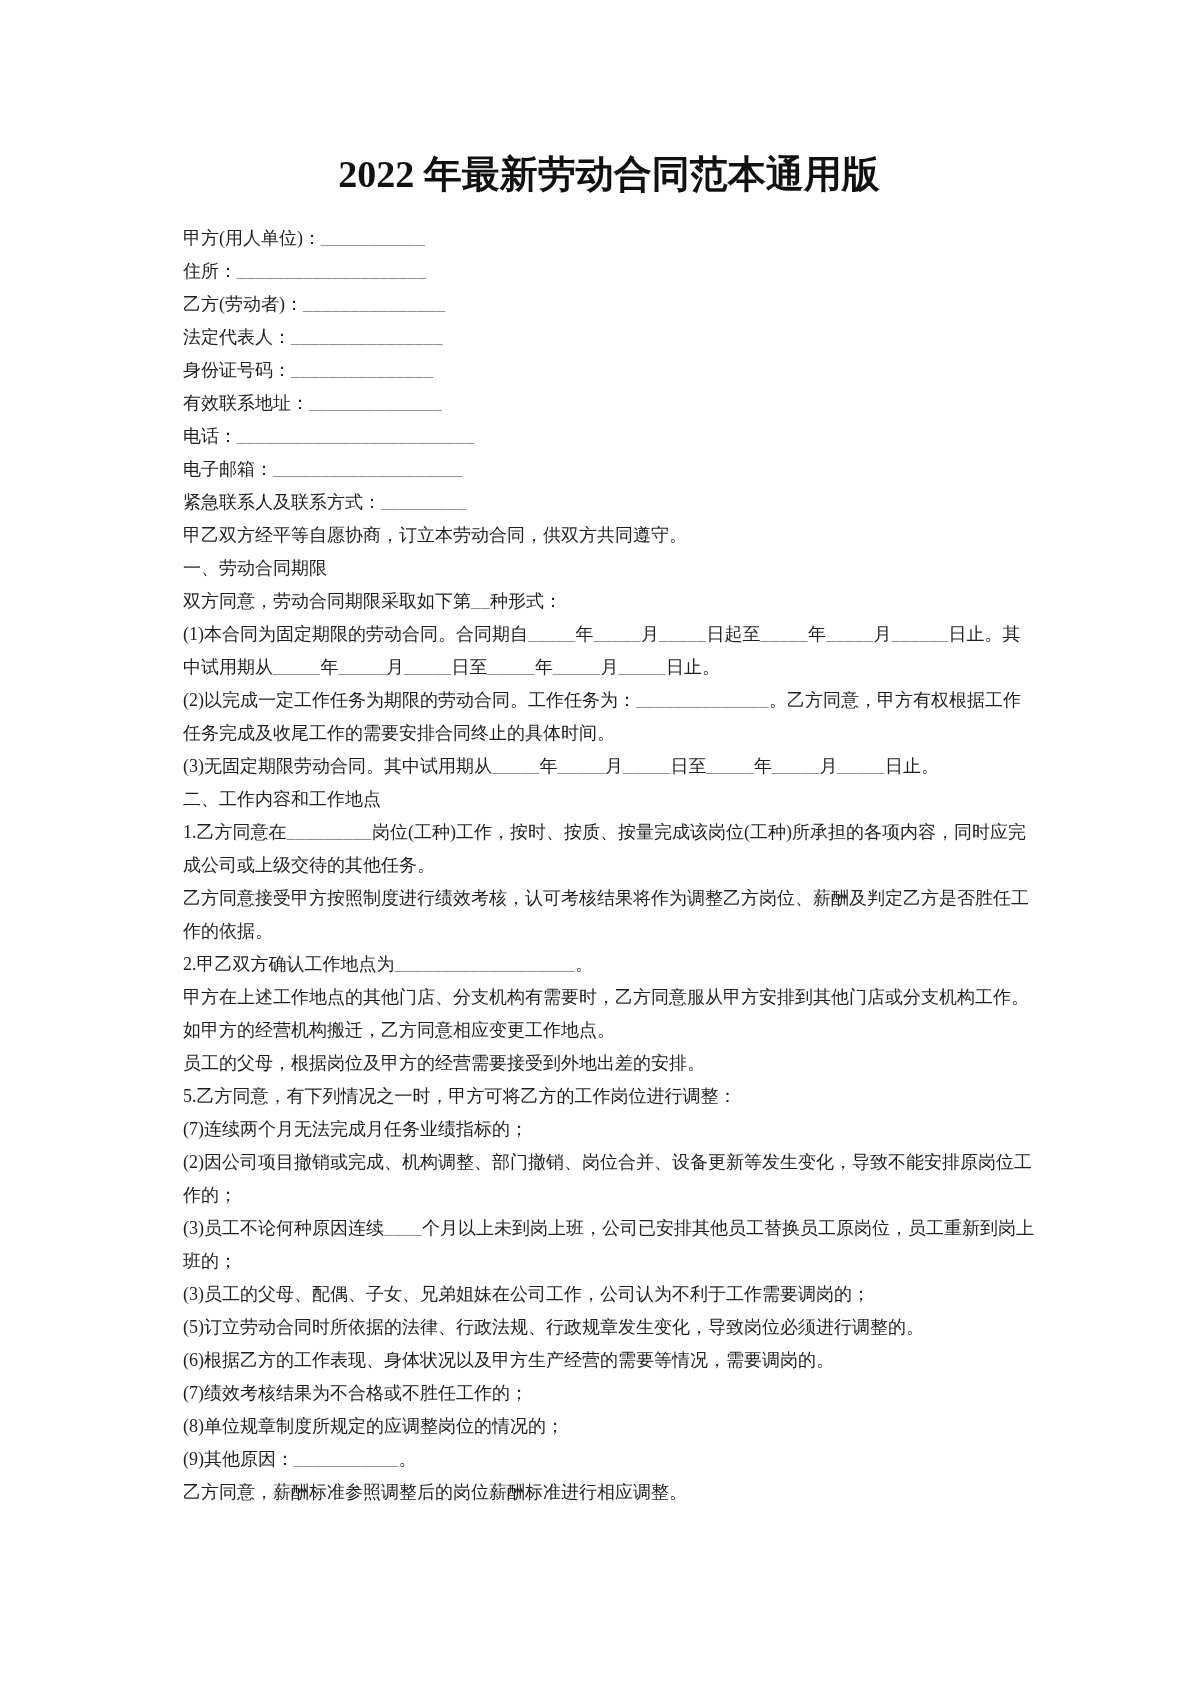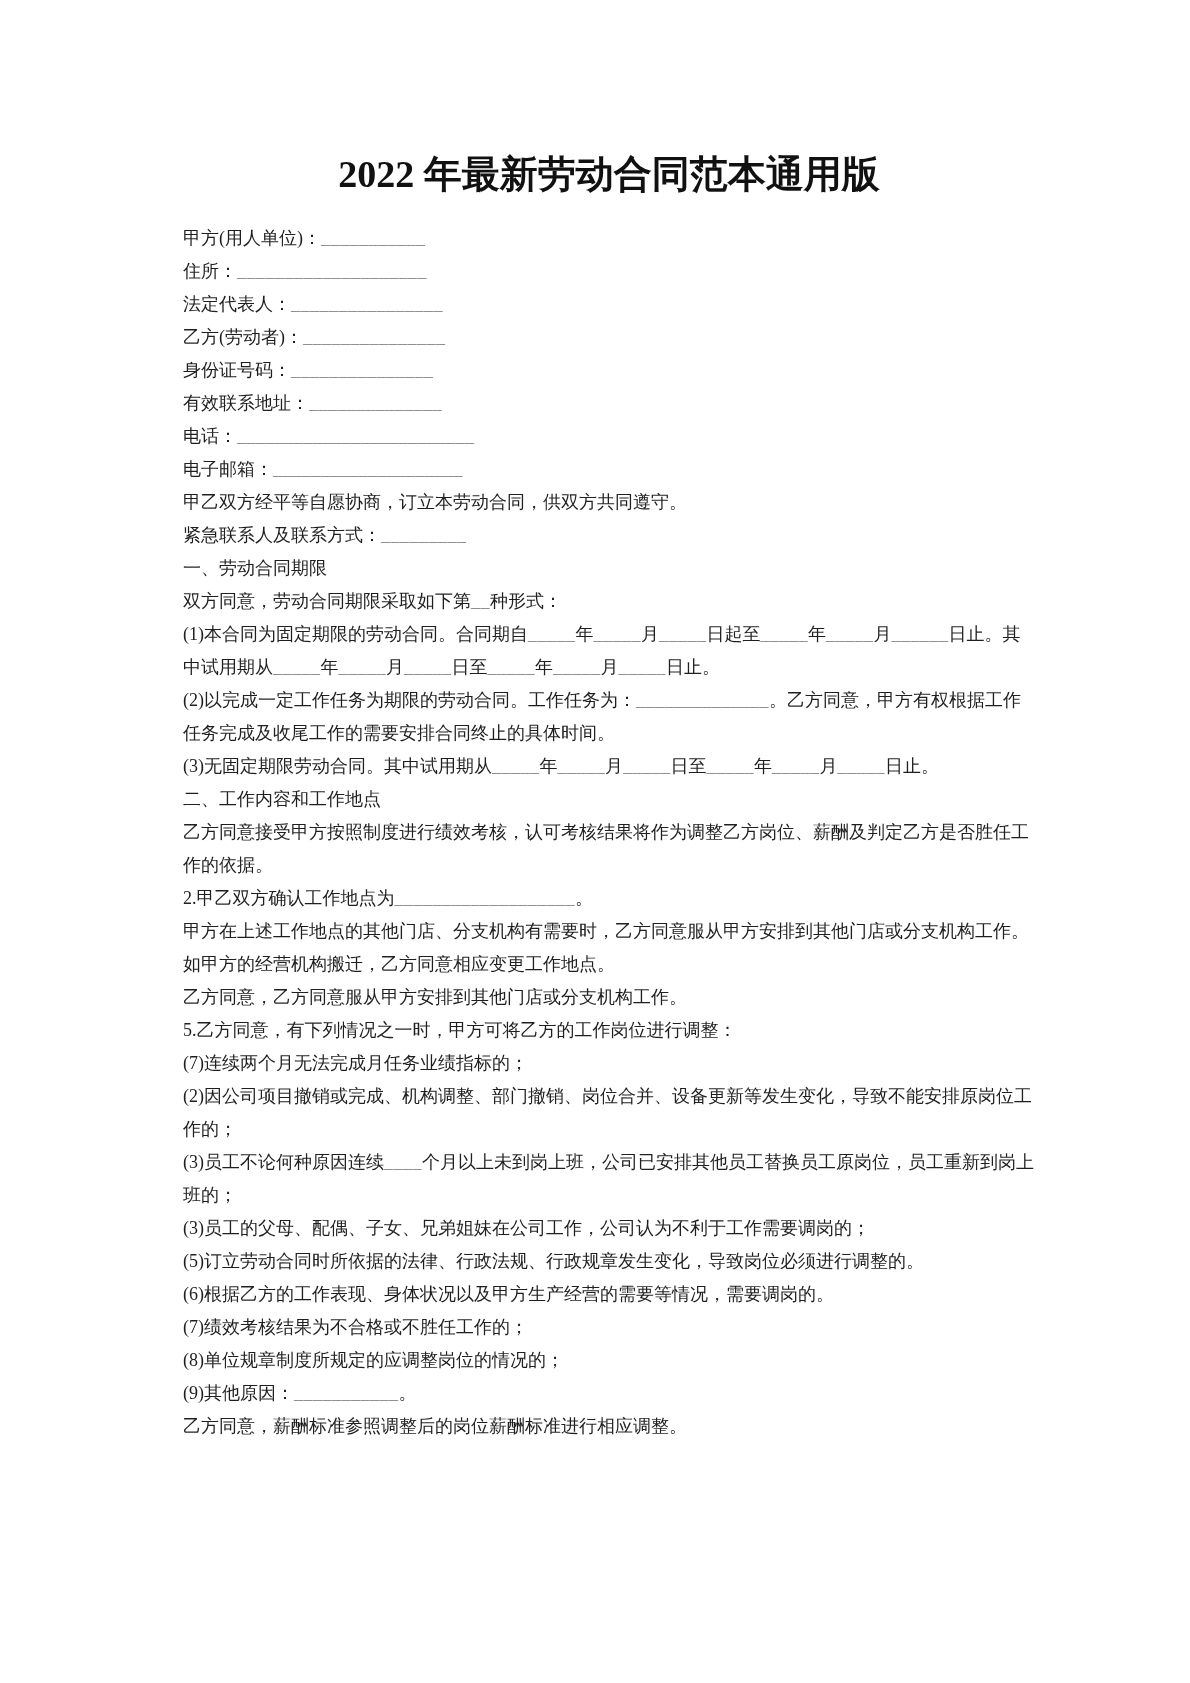--- a/index.html
+++ b/index.html
@@ -41,39 +41,40 @@
 </style>
 </head>
 <body>
 
 <div class="page">
   <div class="content">
     <h1 class="doc-title">2022 年最新劳动合同范本通用版</h1>
 
     <p class="doc-p">甲方(用人单位)：<span class="blank">___________</span></p>
     <p class="doc-p">住所：<span class="blank">____________________</span></p>
+    <p class="doc-p">乙方(劳动者)：<span class="blank">_______________</span></p>
     <p class="doc-p">法定代表人：<span class="blank">________________</span></p>
-    <p class="doc-p">乙方(劳动者)：<span class="blank">_______________</span></p>
     <p class="doc-p">身份证号码：<span class="blank">_______________</span></p>
     <p class="doc-p">有效联系地址：<span class="blank">______________</span></p>
     <p class="doc-p">电话：<span class="blank">_________________________</span></p>
     <p class="doc-p">电子邮箱：<span class="blank">____________________</span></p>
+    <p class="doc-p">紧急联系人及联系方式：<span class="blank">_________</span></p>
     <p class="doc-p">甲乙双方经平等自愿协商，订立本劳动合同，供双方共同遵守。</p>
-    <p class="doc-p">紧急联系人及联系方式：<span class="blank">_________</span></p>
     <p class="doc-p">一、劳动合同期限</p>
     <p class="doc-p">双方同意，劳动合同期限采取如下第<span class="blank">__</span>种形式：</p>
     <p class="doc-p">(1)本合同为固定期限的劳动合同。合同期自<span class="blank">_____</span>年<span class="blank">_____</span>月<span class="blank">_____</span>日起至<span class="blank">_____</span>年<span class="blank">_____</span>月<span class="blank">______</span>日止。其中试用期从<span class="blank">_____</span>年<span class="blank">_____</span>月<span class="blank">_____</span>日至<span class="blank">_____</span>年<span class="blank">_____</span>月<span class="blank">_____</span>日止。</p>
     <p class="doc-p">(2)以完成一定工作任务为期限的劳动合同。工作任务为：<span class="blank">______________</span>。乙方同意，甲方有权根据工作任务完成及收尾工作的需要安排合同终止的具体时间。</p>
     <p class="doc-p">(3)无固定期限劳动合同。其中试用期从<span class="blank">_____</span>年<span class="blank">_____</span>月<span class="blank">_____</span>日至<span class="blank">_____</span>年<span class="blank">_____</span>月<span class="blank">_____</span>日止。</p>
     <p class="doc-p">二、工作内容和工作地点</p>
+    <p class="doc-p">1.乙方同意在<span class="blank">_________</span>岗位(工种)工作，按时、按质、按量完成该岗位(工种)所承担的各项内容，同时应完成公司或上级交待的其他任务。</p>
     <p class="doc-p">乙方同意接受甲方按照制度进行绩效考核，认可考核结果将作为调整乙方岗位、薪酬及判定乙方是否胜任工作的依据。</p>
     <p class="doc-p">2.甲乙双方确认工作地点为<span class="blank">___________________</span>。</p>
     <p class="doc-p">甲方在上述工作地点的其他门店、分支机构有需要时，乙方同意服从甲方安排到其他门店或分支机构工作。</p>
     <p class="doc-p">如甲方的经营机构搬迁，乙方同意相应变更工作地点。</p>
-    <p class="doc-p">乙方同意，乙方同意服从甲方安排到其他门店或分支机构工作。</p>
+    <p class="doc-p">员工的父母，根据岗位及甲方的经营需要接受到外地出差的安排。</p>
     <p class="doc-p">5.乙方同意，有下列情况之一时，甲方可将乙方的工作岗位进行调整：</p>
     <p class="doc-p">(7)连续两个月无法完成月任务业绩指标的；</p>
     <p class="doc-p">(2)因公司项目撤销或完成、机构调整、部门撤销、岗位合并、设备更新等发生变化，导致不能安排原岗位工作的；</p>
     <p class="doc-p">(3)员工不论何种原因连续<span class="blank">____</span>个月以上未到岗上班，公司已安排其他员工替换员工原岗位，员工重新到岗上班的；</p>
     <p class="doc-p">(3)员工的父母、配偶、子女、兄弟姐妹在公司工作，公司认为不利于工作需要调岗的；</p>
     <p class="doc-p">(5)订立劳动合同时所依据的法律、行政法规、行政规章发生变化，导致岗位必须进行调整的。</p>
     <p class="doc-p">(6)根据乙方的工作表现、身体状况以及甲方生产经营的需要等情况，需要调岗的。</p>
     <p class="doc-p">(7)绩效考核结果为不合格或不胜任工作的；</p>
     <p class="doc-p">(8)单位规章制度所规定的应调整岗位的情况的；</p>
     <p class="doc-p">(9)其他原因：<span class="blank">___________</span>。</p>

